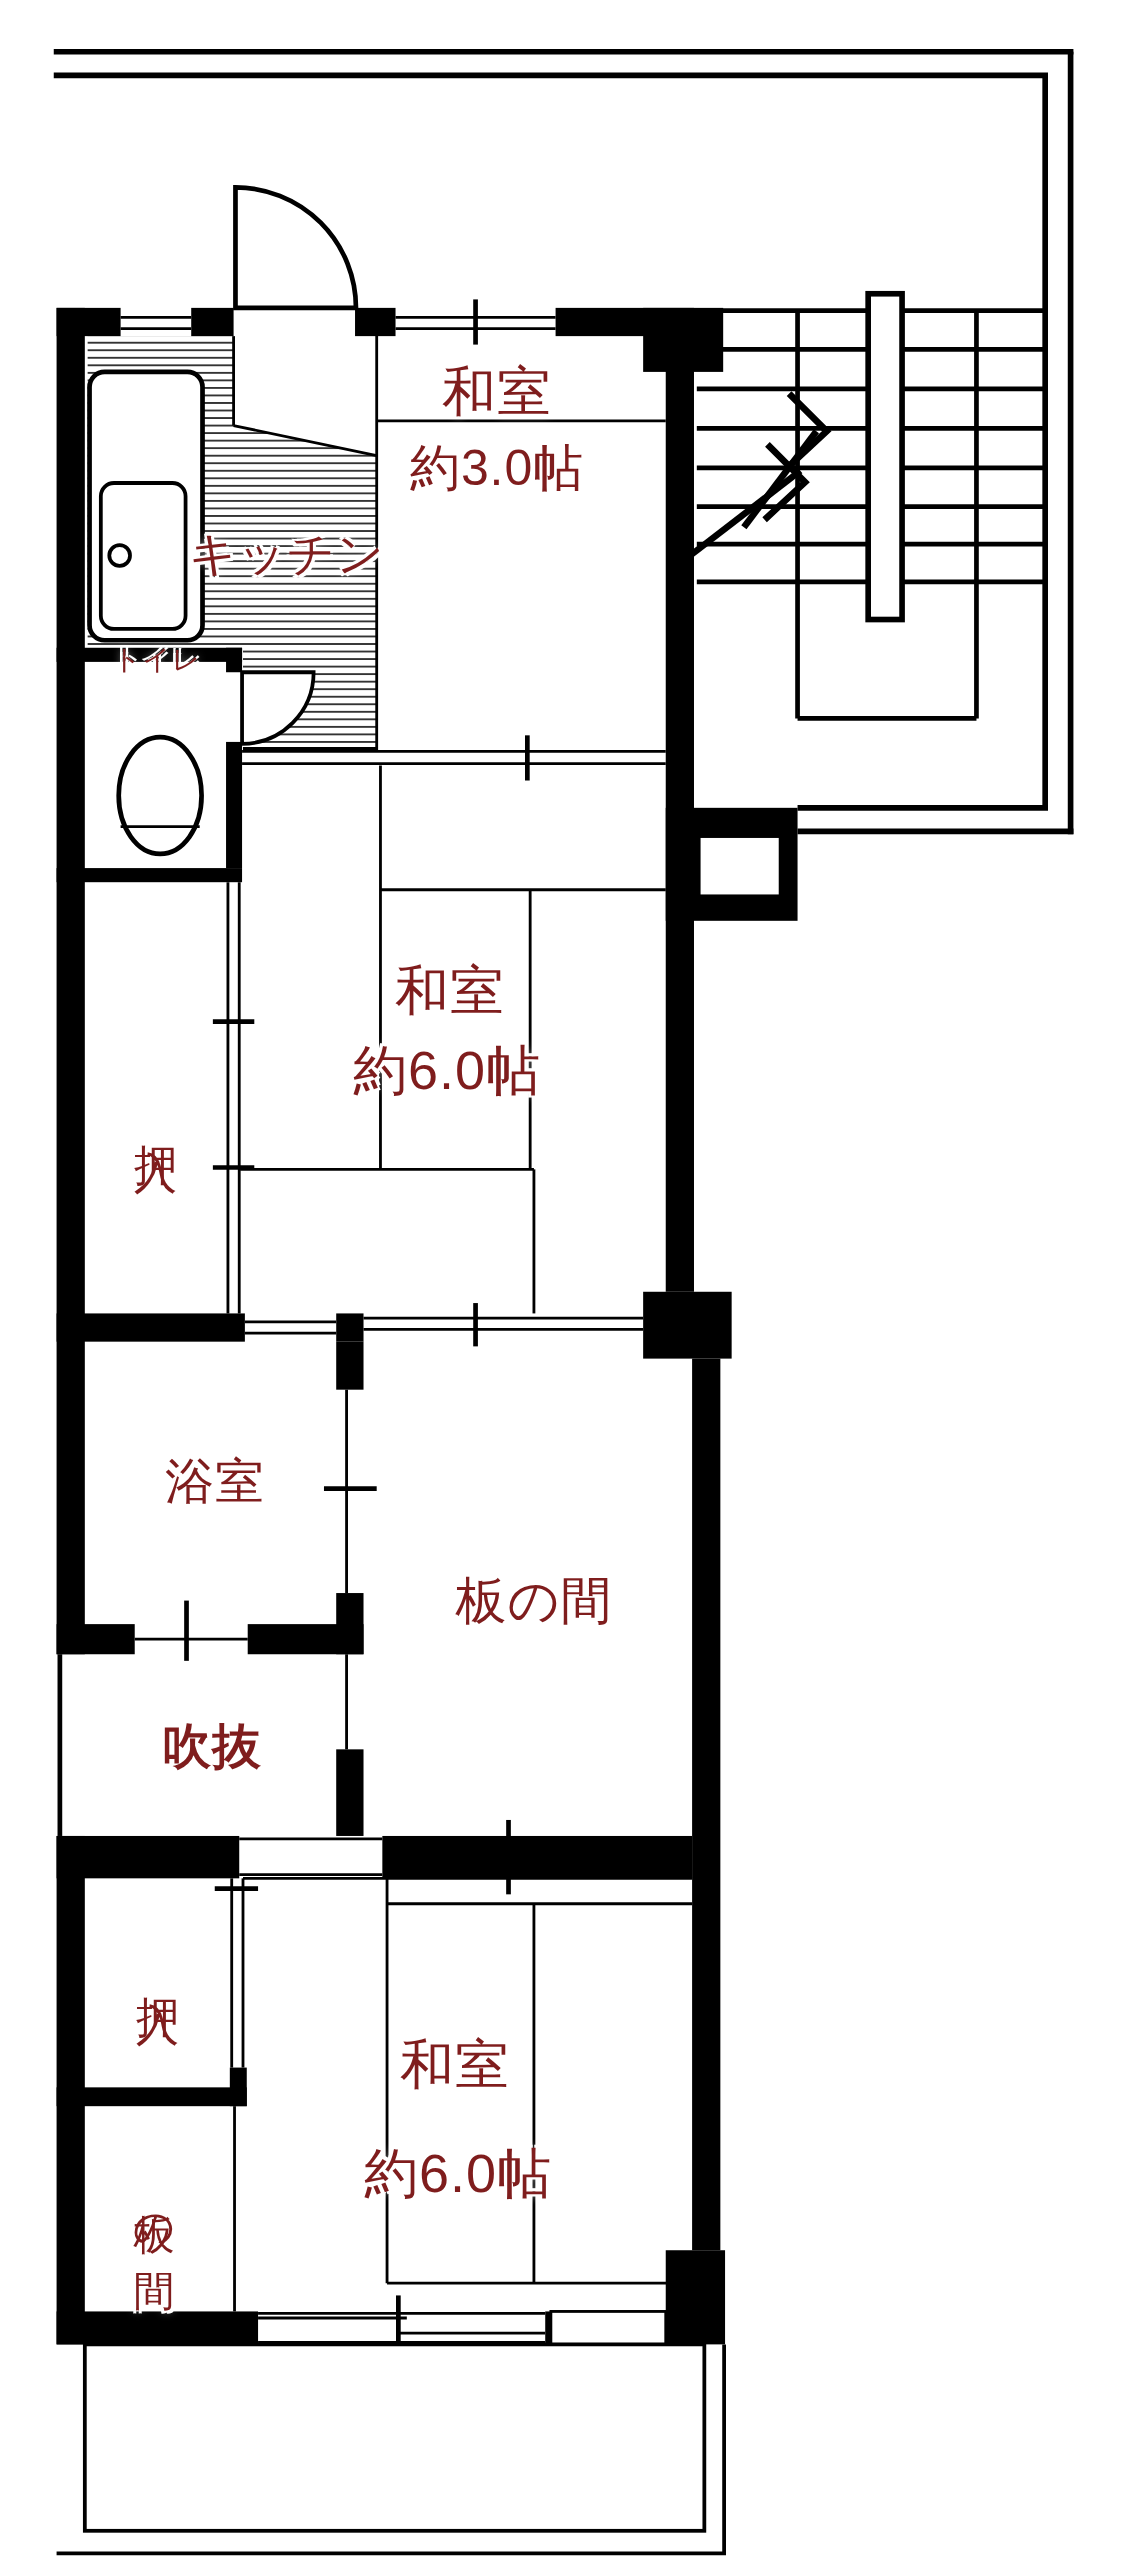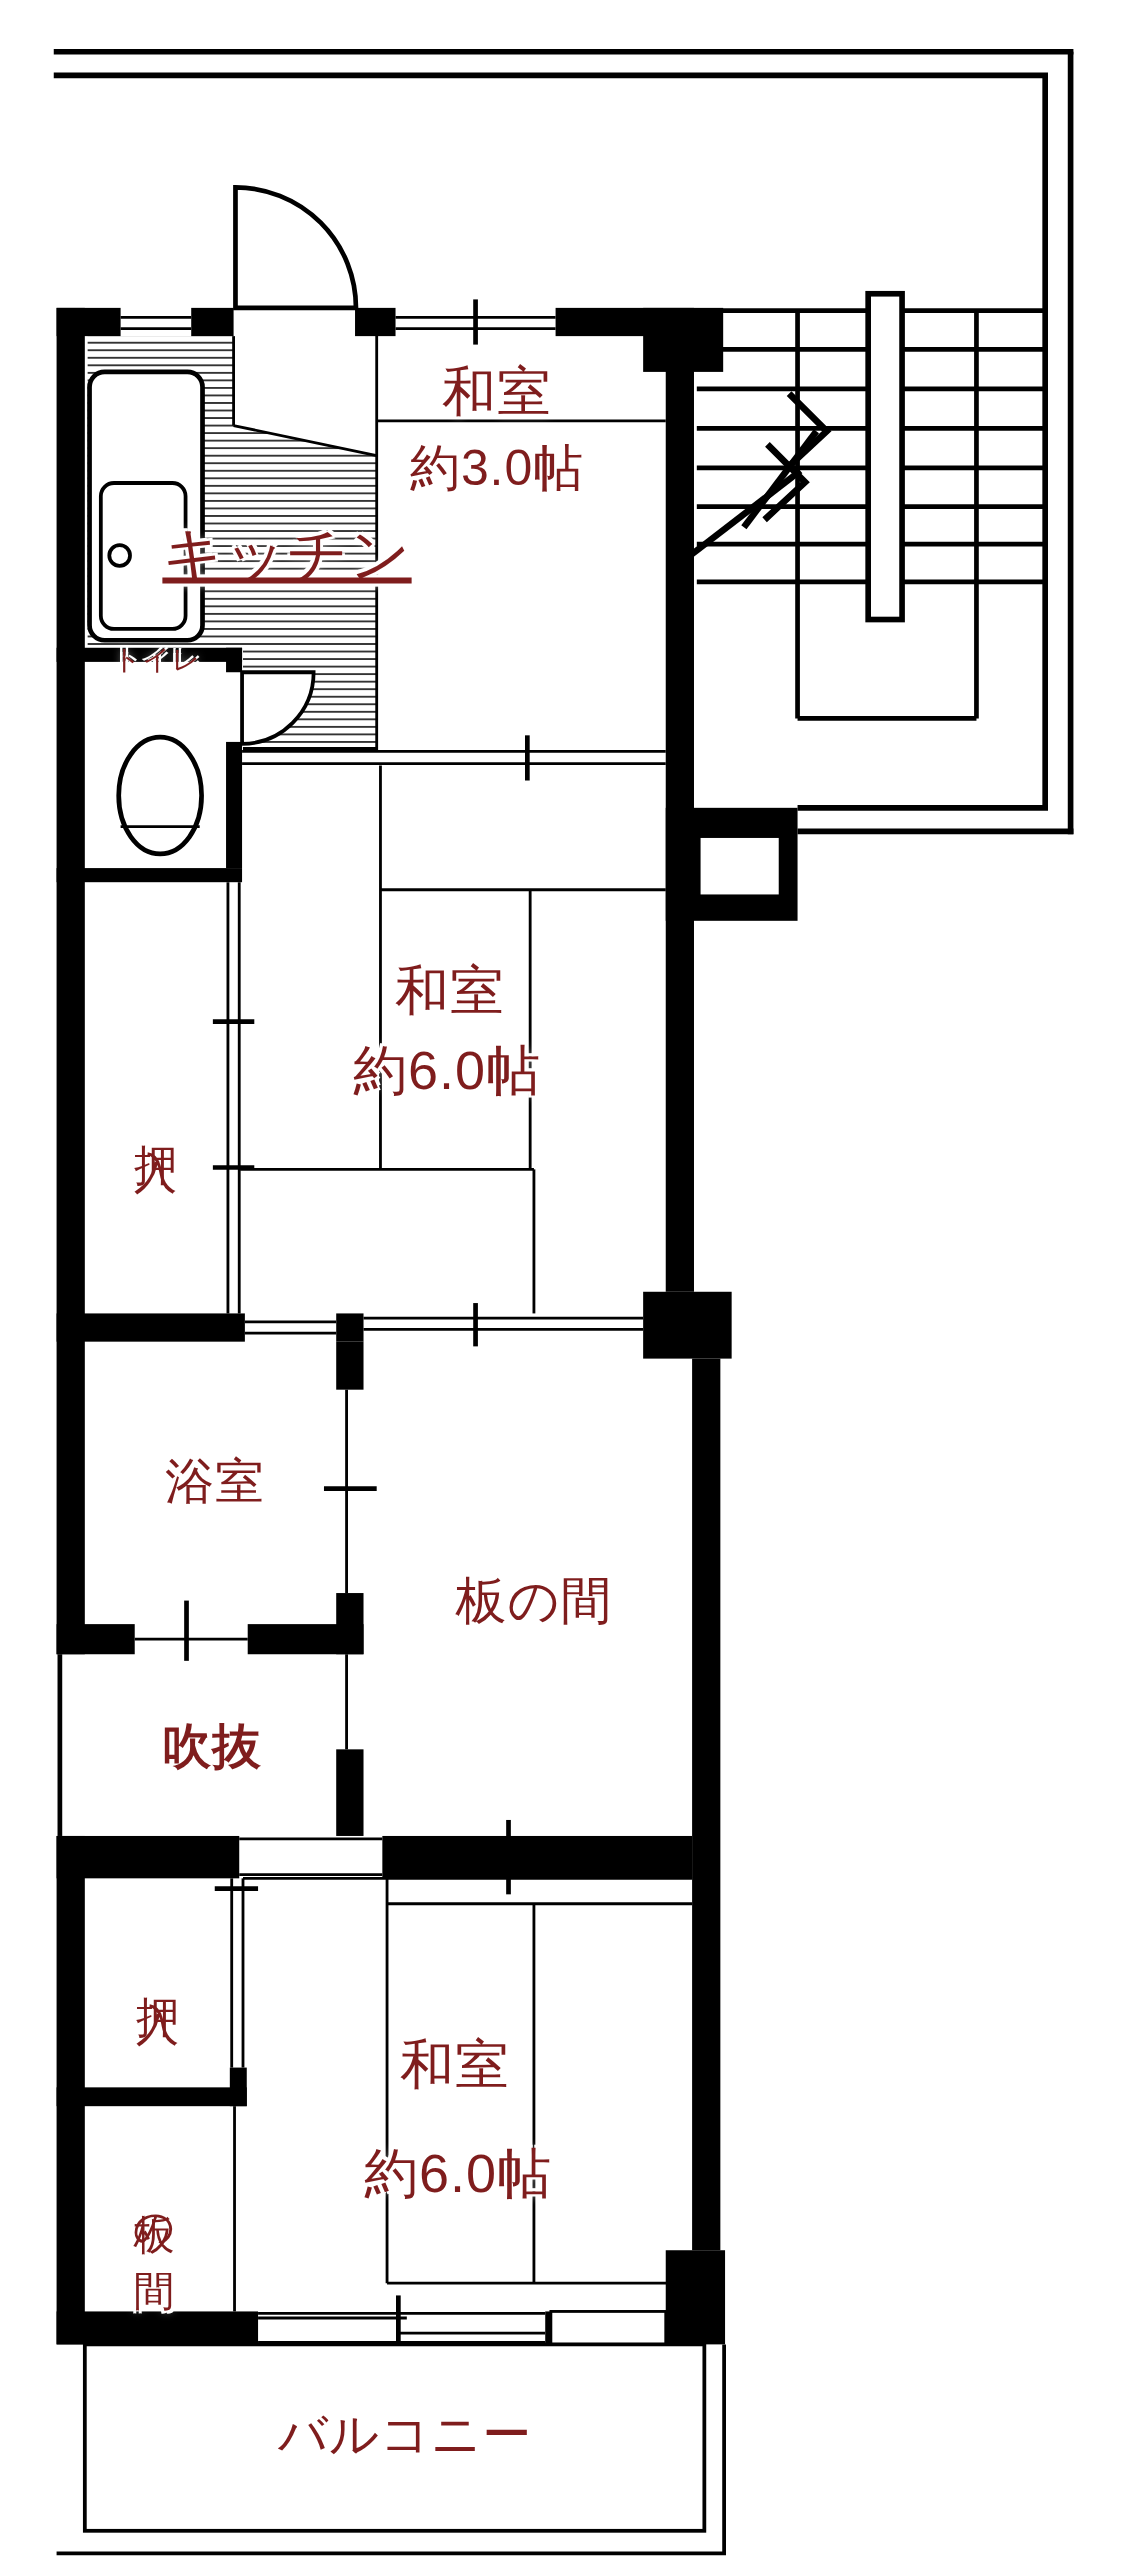--- a/index.html
+++ b/index.html
@@ -160,29 +160,28 @@
     <line x1="505" y1="1384" x2="505" y2="1430"></line>
     <line x1="540" y1="1933" x2="540" y2="2012"></line>
     <line x1="228" y1="2006" x2="274" y2="2006"></line>
     <line x1="423" y1="2438" x2="423" y2="2512"></line>
   </g>
 
   <rect x="90" y="2490" width="658" height="198" fill="#fff" stroke="#000" stroke-width="4"></rect>
   <polyline points="769,2490 769,2712 60,2712" fill="none" stroke="#000" stroke-width="4"></polyline>
 </svg>
 
-  <div class="lbl" style="left:287px;top:554px;font-size:60px;text-decoration:underline;">キッチン</div>
+  <div class="lbl" style="left:287px;top:554px;font-size:47px;">キッチン</div>
   <div class="lbl" style="left:497px;top:391px;font-size:54px;">和室</div>
   <div class="lbl" style="left:497px;top:468px;font-size:50px;">約3.0帖</div>
   <div class="lbl" style="left:157px;top:660px;font-size:28px;">トイレ</div>
   <div class="lbl v" style="left:156px;top:1116px;font-size:43px;">押入</div>
   <div class="lbl" style="left:450px;top:990px;font-size:54px;">和室</div>
   <div class="lbl" style="left:447px;top:1070px;font-size:54px;">約6.0帖</div>
   <div class="lbl" style="left:215px;top:1486px;font-size:49px;font-family:Liberation Mono, monospace;">浴室</div>
   <div class="lbl" style="left:212px;top:1747px;font-size:49px;font-weight:bold;">吹抜</div>
   <div class="lbl" style="left:534px;top:1601px;font-size:51px;">板の間</div>
   <div class="lbl v" style="left:158px;top:1968px;font-size:43px;">押入</div>
   <div class="lbl v" style="left:154px;top:2214px;font-size:41px;">板の間</div>
   <div class="lbl" style="left:455px;top:2064px;font-size:54px;">和室</div>
   <div class="lbl" style="left:458px;top:2173px;font-size:54px;">約6.0帖</div>
-  <div class="lbl" style="left:405px;top:2435px;font-size:49px;">バルコニー</div>
 </div>
 
 
 </body></html>

